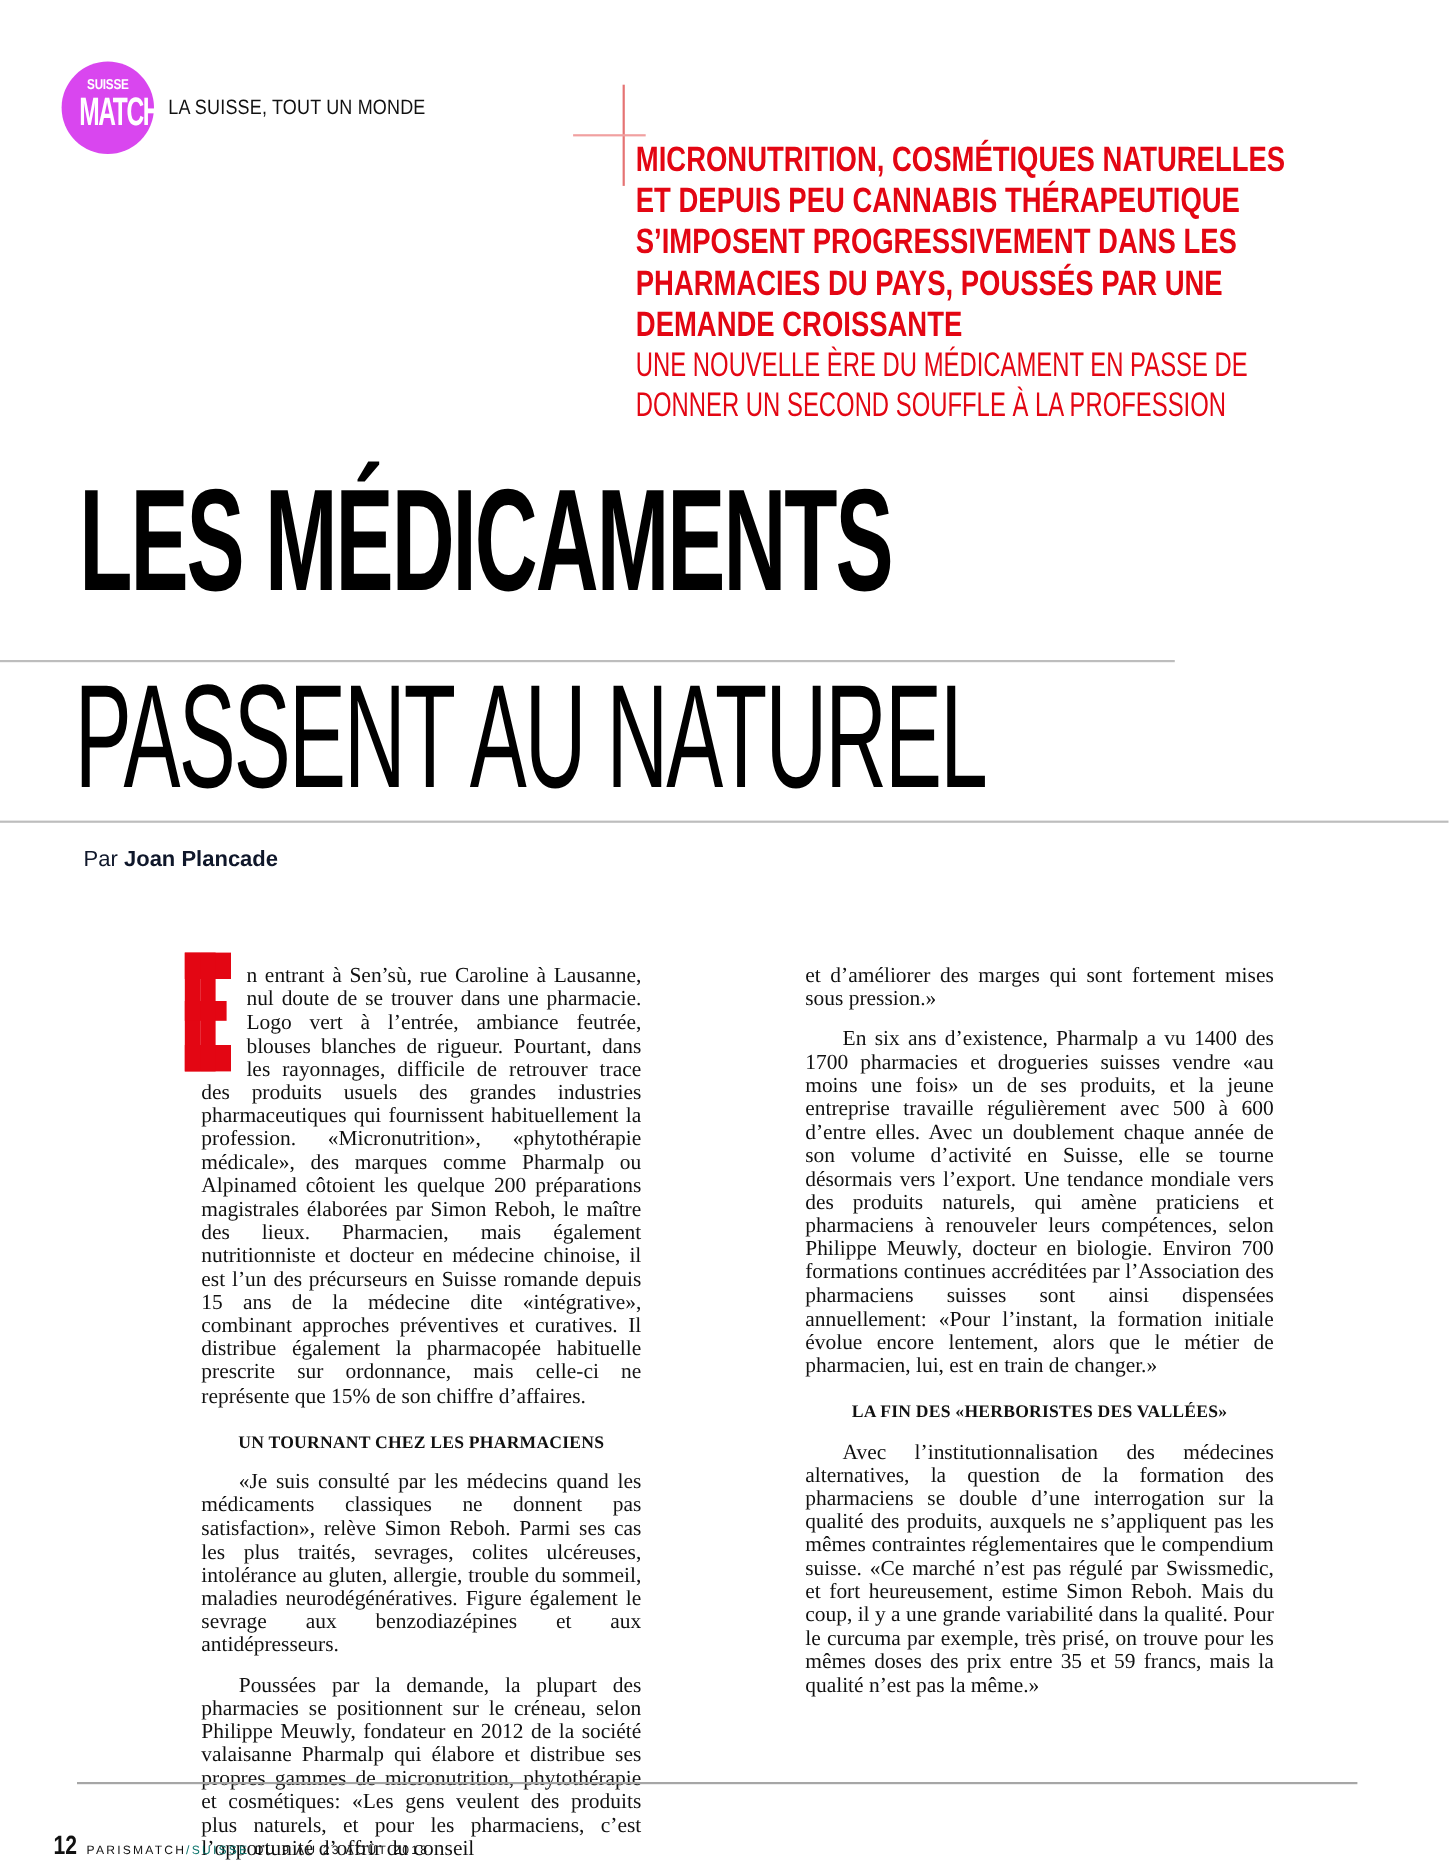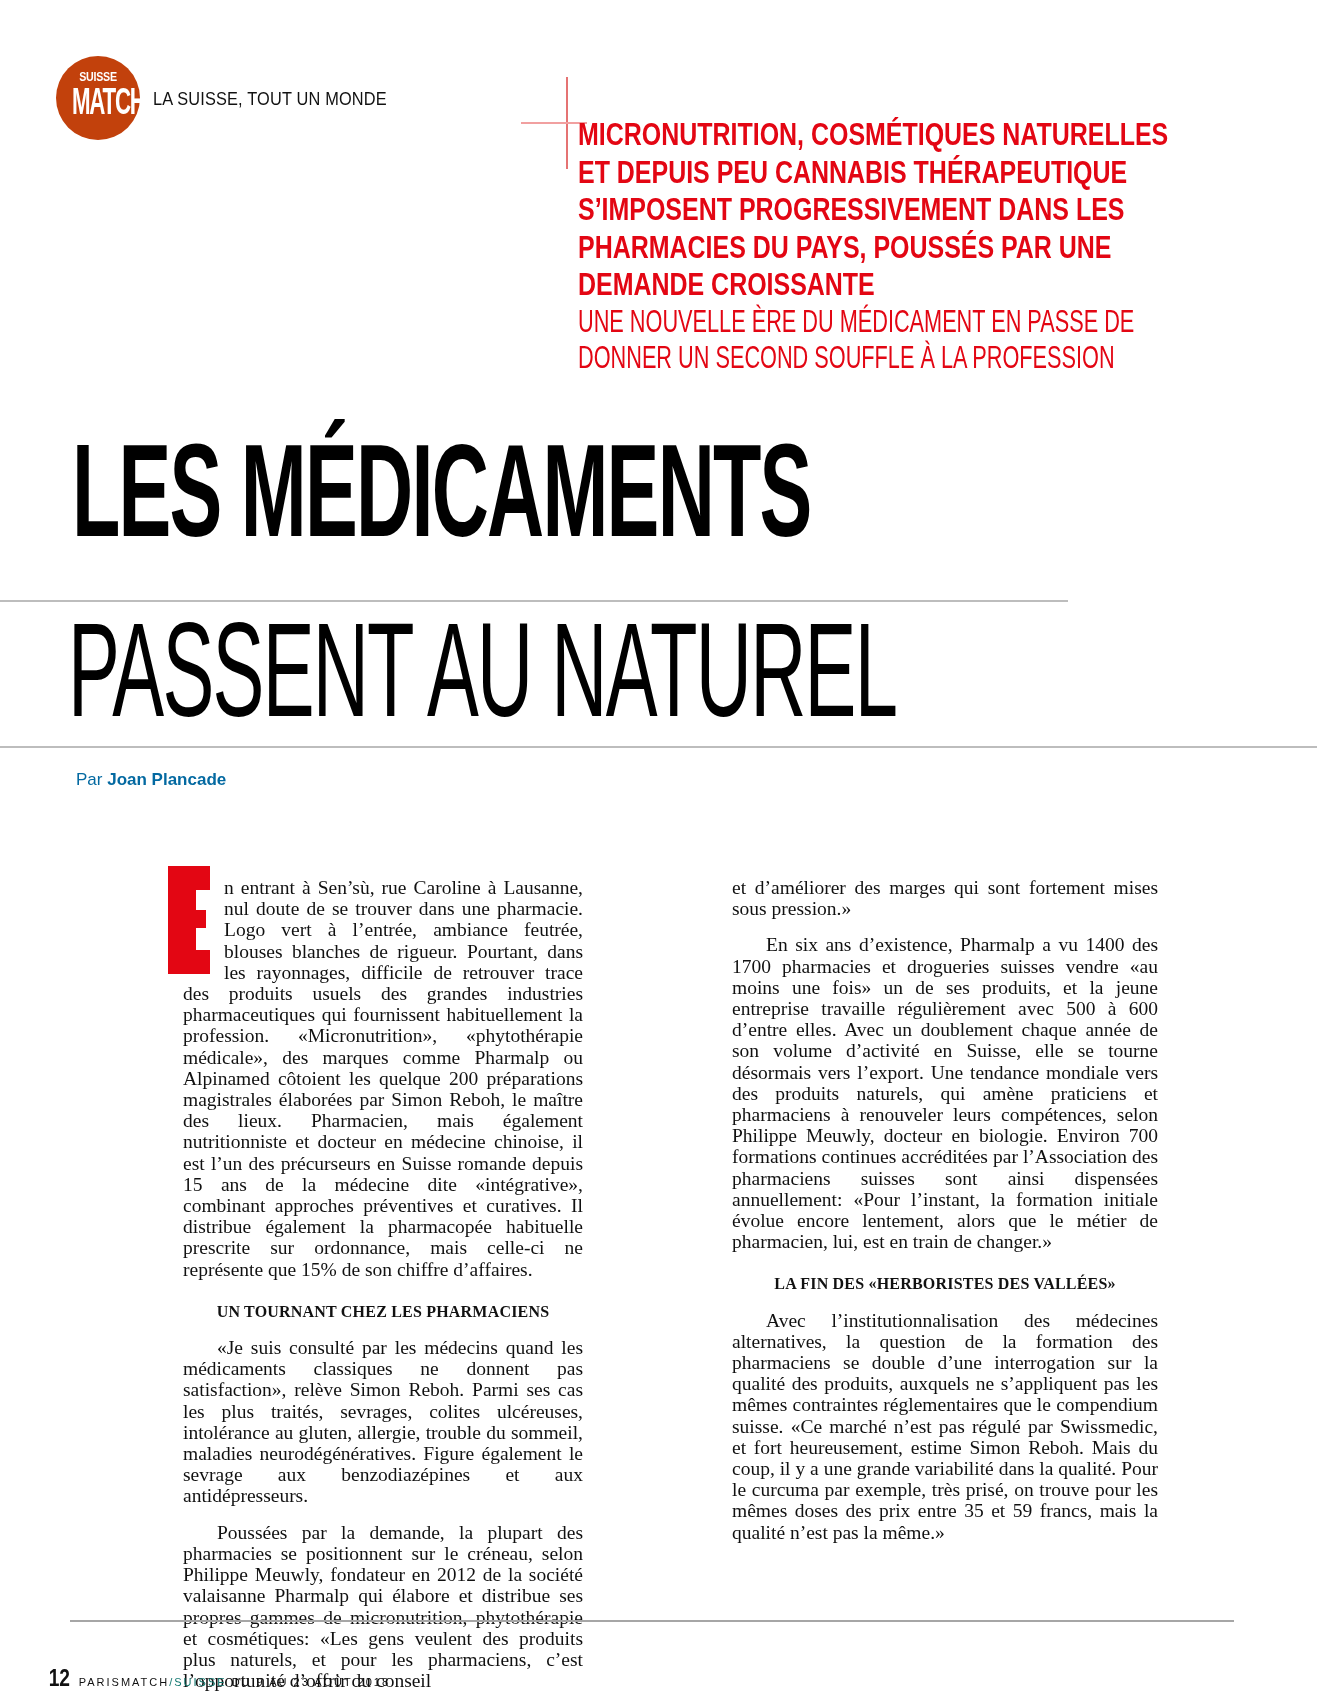--- a/index.html
+++ b/index.html
@@ -1,40 +1,40 @@
 <!DOCTYPE html>
 <html><head>
 <meta charset="utf-8">
 <style>
   html, body { margin: 0; padding: 0; background: #ffffff; }
   body { width: 1317px; height: 1701px; position: relative; overflow: hidden; font-family: "Liberation Serif", serif; color: #111; }
   .abs { position: absolute; }
 
   
-  .logo { left: 56px; top: 56px; width: 84px; height: 84px; border-radius: 50%; background: #c2410c; color: #fff; text-align: center; }
+  .logo { left: 56px; top: 56px; width: 84px; height: 84px; border-radius: 50%; background: #d946ef; color: #fff; text-align: center; }
   .logo .small { position: absolute; left: 0; right: 0; top: 13px; font-family: "Liberation Sans", sans-serif; font-weight: bold; font-size: 13px; letter-spacing: -0.3px; transform: scaleX(0.82); }
   .logo .big { position: absolute; left: 0; right: 0; top: 26px; font-family: "Liberation Sans", sans-serif; font-weight: bold; font-size: 36px; letter-spacing: -2px; transform: scaleX(0.62); line-height: 40px; }
   .tagline { left: 153px; top: 88px; font-family: "Liberation Sans", sans-serif; font-size: 19px; color: #111; transform: scaleX(0.86); transform-origin: left; letter-spacing: 0.2px; }
 
   
   .cross-v { left: 566px; top: 77px; width: 1.5px; height: 92px; background: #e57373; }
   .cross-h { left: 521px; top: 122px; width: 66px; height: 1.5px; background: #f1a0a0; }
 
   
-  .deck { left: 578px; top: 116px; width: 620px; }
+  .deck { left: 578px; top: 126px; width: 620px; }
   .deck .bold { font-family: "Liberation Sans", sans-serif; font-weight: bold; color: #e30613; font-size: 32px; line-height: 37.5px; transform: scaleX(0.78); transform-origin: left; white-space: nowrap; }
   .deck .light { font-family: "Liberation Sans", sans-serif; color: #e30613; font-size: 31px; line-height: 36px; transform: scaleX(0.70); transform-origin: left; white-space: nowrap; }
 
   
   .h1 { left: 72px; top: 421px; font-family: "Liberation Sans", sans-serif; font-weight: bold; font-size: 132px; line-height: 140px; letter-spacing: -3px; transform: scaleX(0.60); transform-origin: left; white-space: nowrap; color: #000; }
   .rule1 { left: 0; top: 600px; width: 1068px; height: 2px; background: #bdbdbd; }
   .h2 { left: 68px; top: 595px; font-family: "Liberation Sans", sans-serif; font-size: 134px; line-height: 150px; letter-spacing: -3px; transform: scaleX(0.58); transform-origin: left; white-space: nowrap; color: #000; }
   .rule2 { left: 0; top: 746px; width: 1317px; height: 2px; background: #bdbdbd; }
 
-  .byline { left: 76px; top: 770px; font-family: "Liberation Sans", sans-serif; font-size: 17px; color: #0369a1; }
+  .byline { left: 76px; top: 770px; font-family: "Liberation Sans", sans-serif; font-size: 20px; color: #0f172a; }
   .byline b { font-weight: bold; }
 
   
   .col { font-size: 19.5px; line-height: 21.2px; text-align: justify; hyphens: manual; color: #111; }
   .col p { margin: 15px; }
   .col p.indent { text-indent: 34px; }
   .col h3 { margin: 21px 0 0 0; font-size: 16px; line-height: 21.2px; font-weight: bold; text-align: center; letter-spacing: 0.2px; }
   .colL { left: 168px; top: 862px; width: 430px; }
   .colR { left: 717px; top: 862px; width: 456px; }
   .dropcap { float: left; width: 42px; height: 108px; margin: 4px 14px 0 0; position: relative; }

